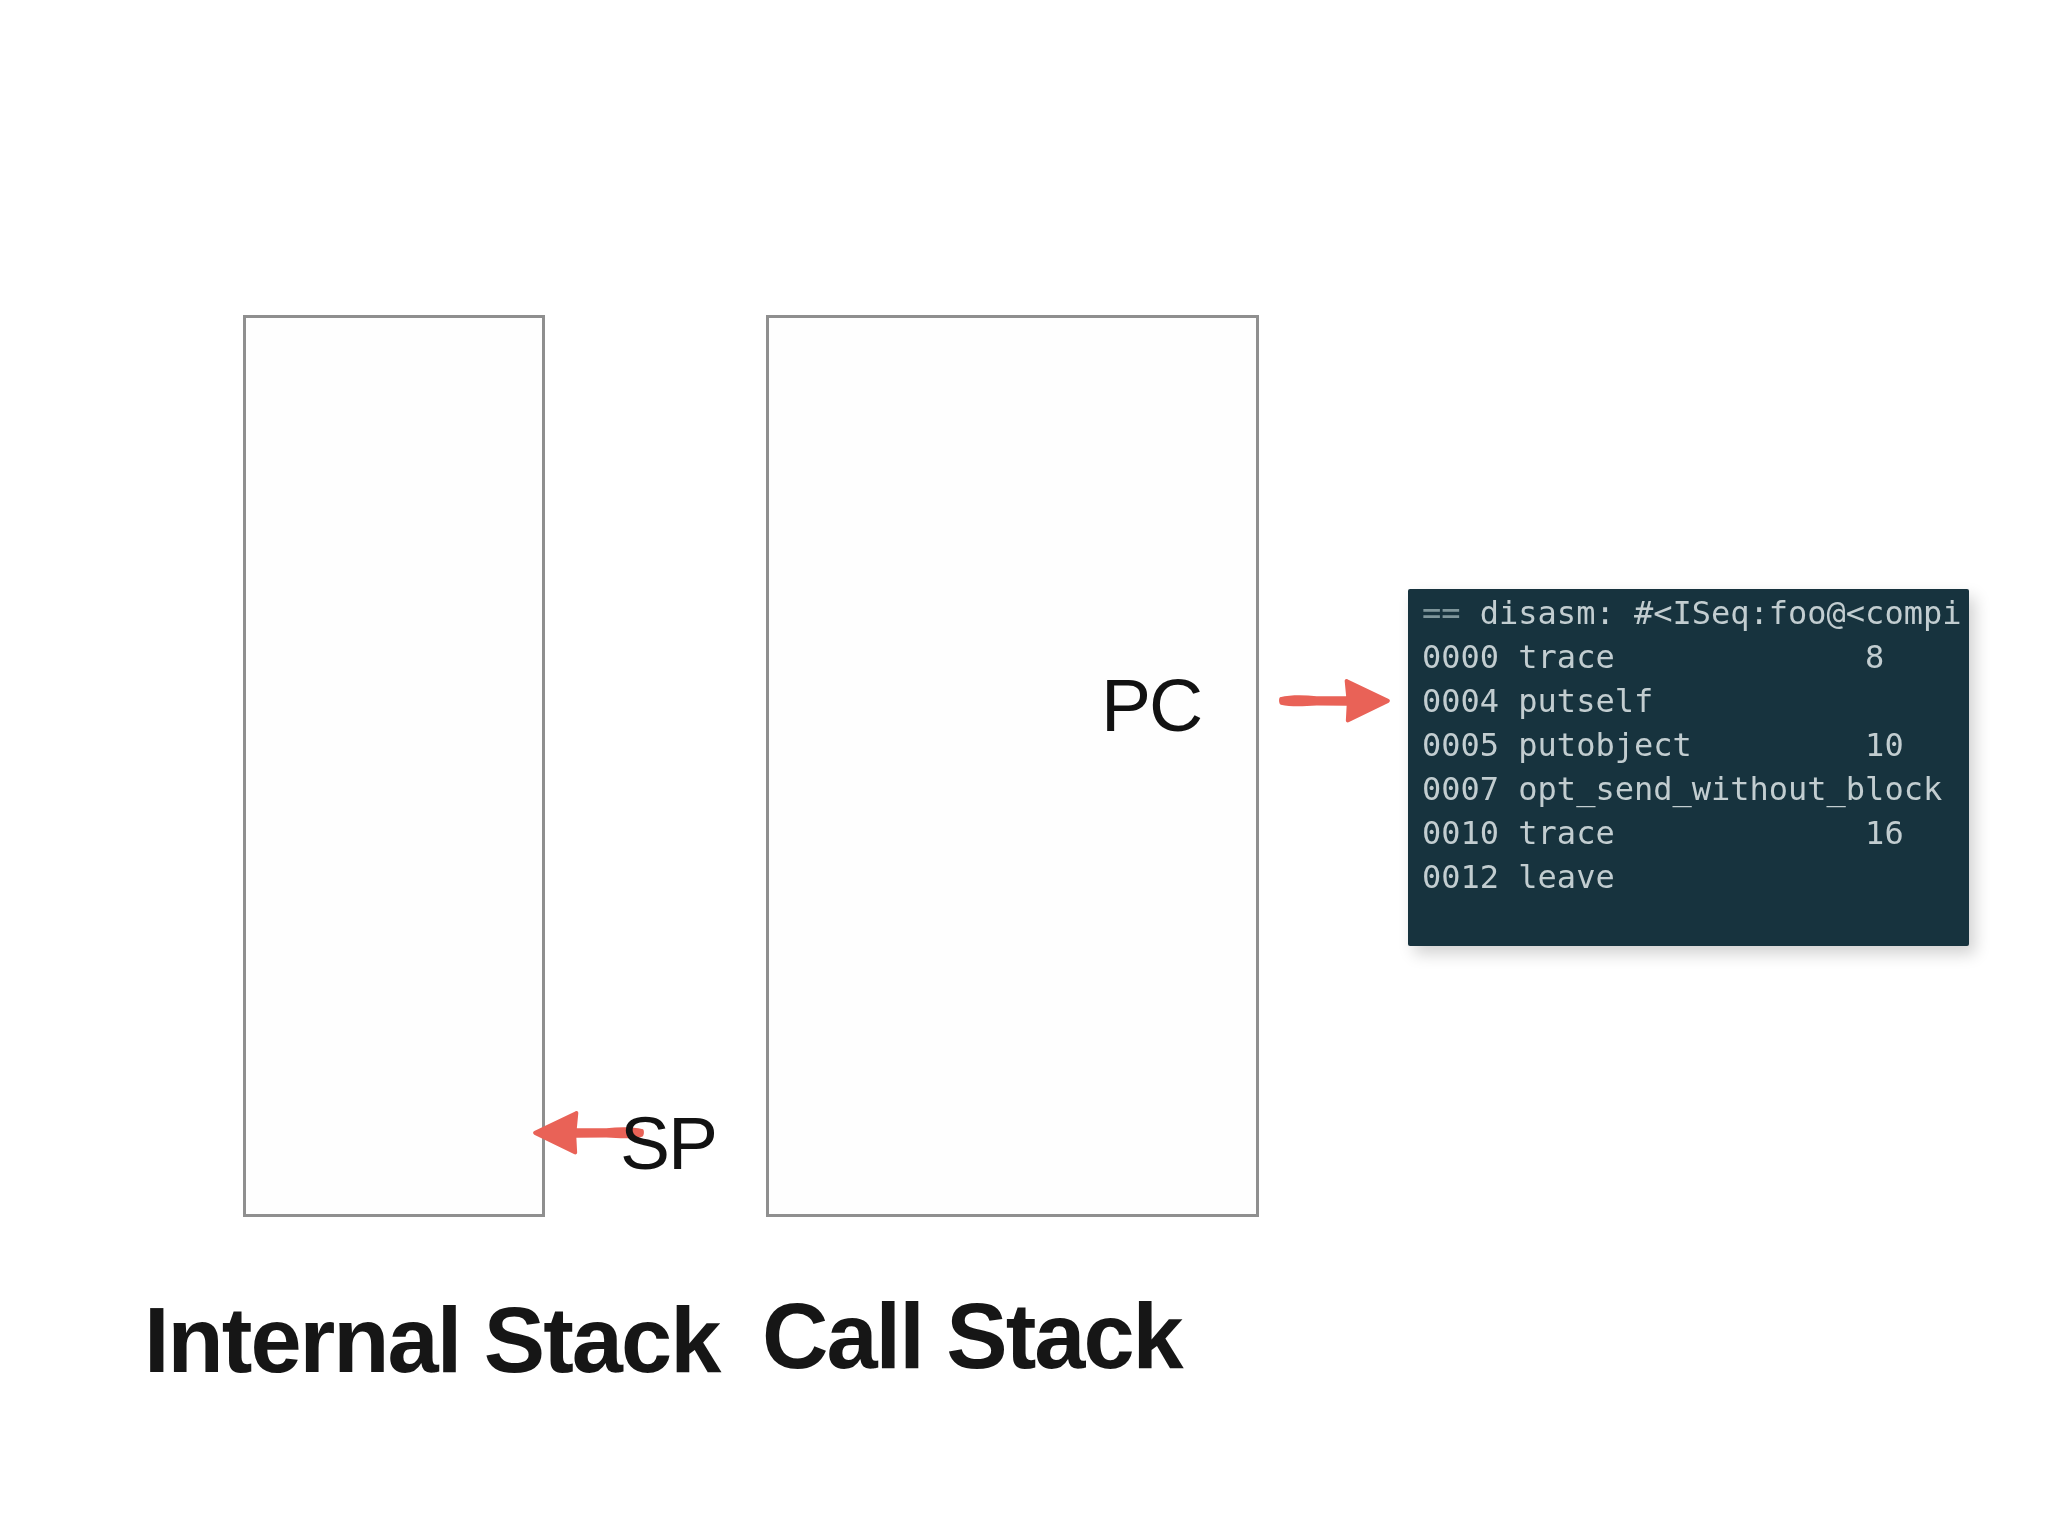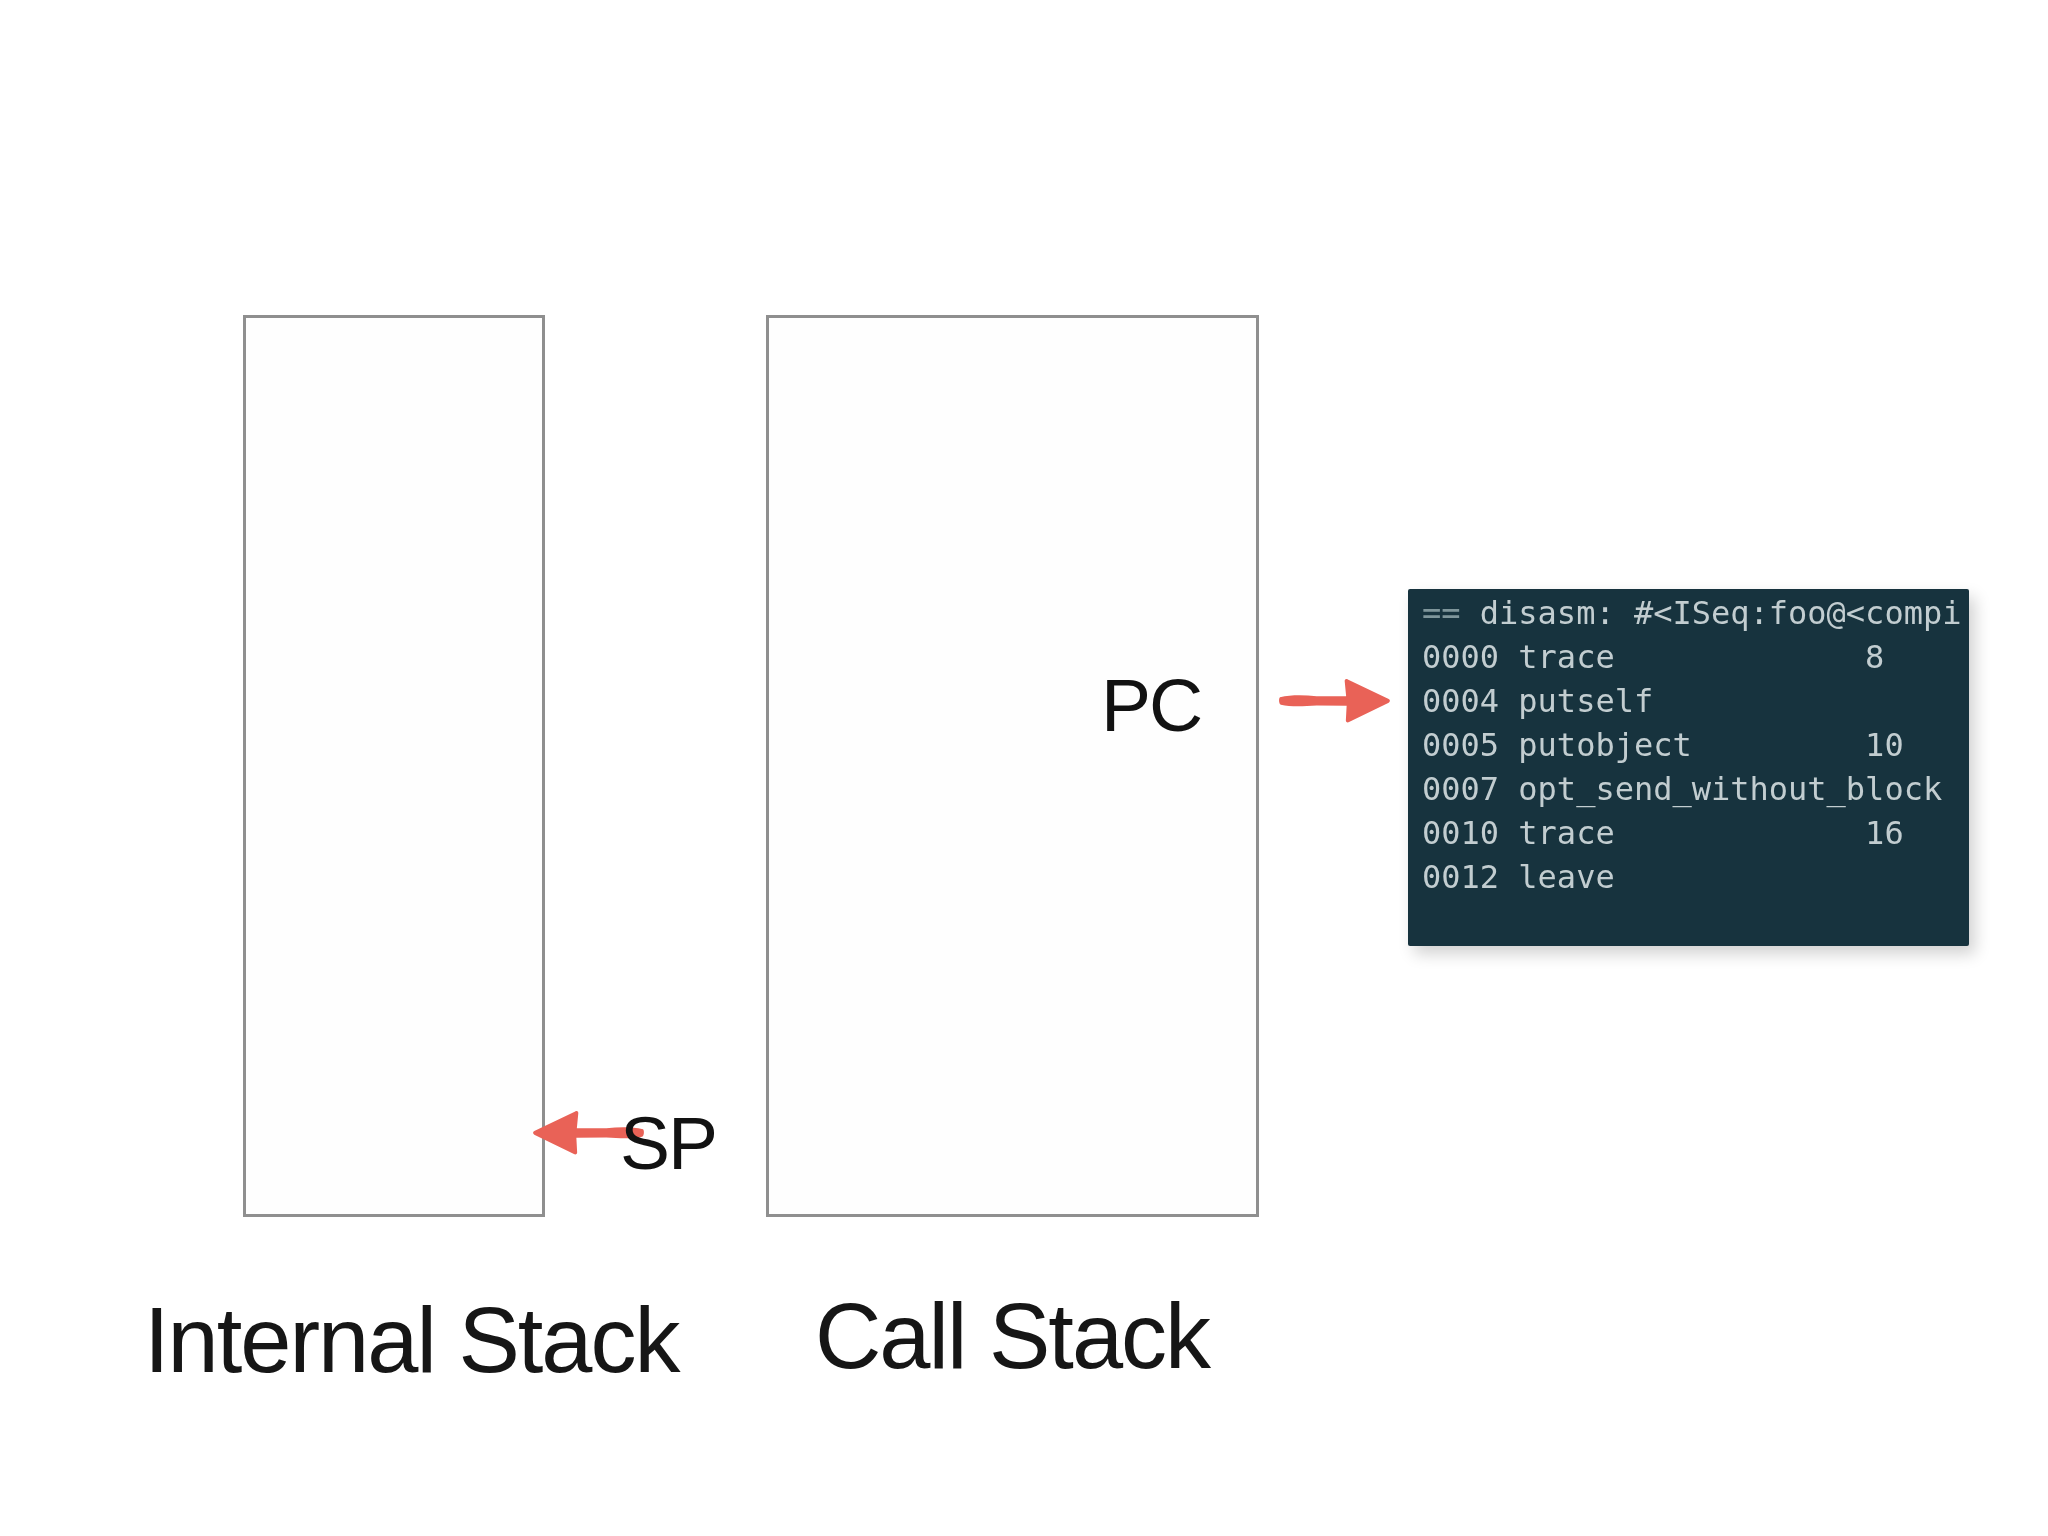--- a/index.html
+++ b/index.html
@@ -32,24 +32,24 @@
   #foo-frame .frame-label {
     color: #f3f7f0;
     font-size: 50px;
     font-weight: 300;
     letter-spacing: 0.5px;
   }
 
   .big-label {
     position: absolute;
     width: 500px;
-    text-align: center;
+    text-align: left;
     color: #161616;
     font-size: 92px;
-    font-weight: 400;
+    font-weight: 700;
     letter-spacing: -2px;
     line-height: 1.05;
     white-space: nowrap;
   }
   #internal-stack-label { left: 144px; top: 1292px; }
   #call-stack-label     { left: 762px; top: 1288px; }
 
   .pointer-label {
     position: absolute;
     color: #121212;

